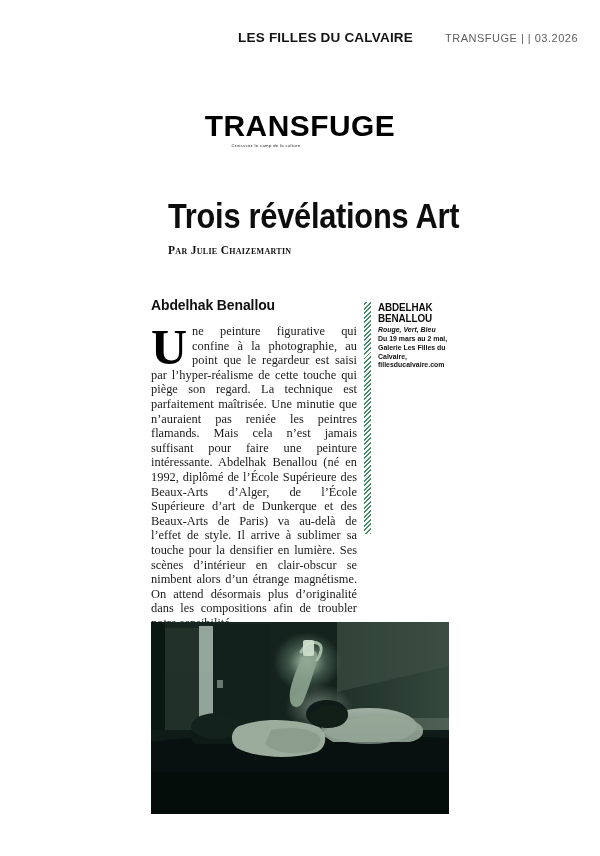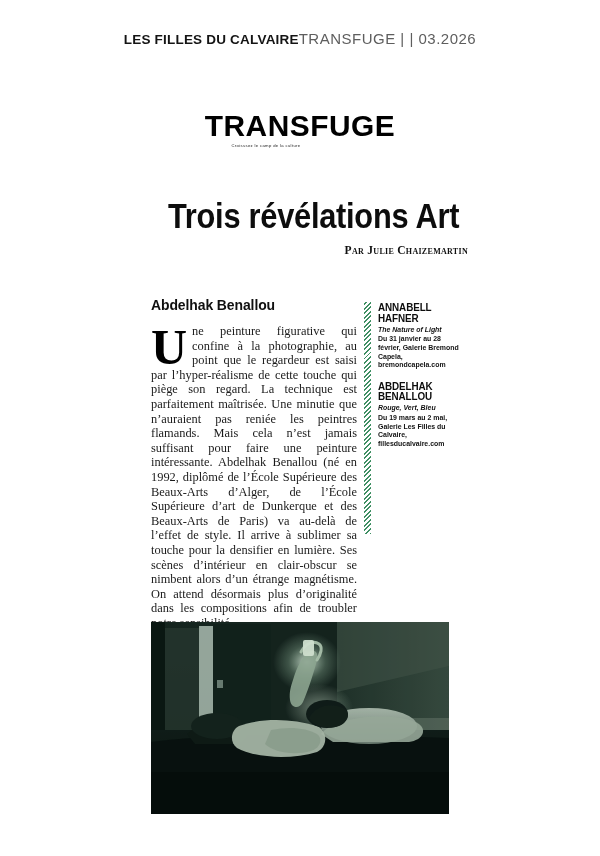--- a/index.html
+++ b/index.html
@@ -17,36 +17,37 @@
   }
 
   
   .page-header {
     position: absolute;
     top: 30px;
     left: 22px;
     right: 22px;
     display: flex;
     align-items: baseline;
-    justify-content: center;
+    justify-content: flex-end;
   }
   .header-gallery {
     font-family: "Liberation Sans", sans-serif;
     font-weight: bold;
     font-size: 13.5px;
     letter-spacing: 0.2px;
     color: #141414;
     white-space: nowrap;
   }
   .header-issue {
     font-family: "Liberation Sans", sans-serif;
-    font-size: 15px;
+    font-size: 11px;
     letter-spacing: 0.5px;
     color: #5e5e5e;
     white-space: nowrap;
+    margin-left: 32px;
   }
 
   
   .masthead {
     position: absolute;
     top: 112px;
     left: 0;
     width: 600px;
     text-align: center;
   }
@@ -87,21 +88,20 @@
     white-space: nowrap;
   }
   .byline {
     margin-top: 9px;
     font-family: "Liberation Serif", serif;
     font-weight: bold;
     font-size: 11.5px;
     font-variant: small-caps;
     letter-spacing: 0.3px;
     color: #111111;
-    text-align: right;
   }
 
   
   .article-col {
     position: absolute;
     top: 296px;
     left: 151px;
     width: 206px;
   }
   .section-title {
@@ -219,25 +219,20 @@
 </div>
 
 <div class="article-col">
   <div class="section-title">Abdelhak Benallou</div>
   <div class="body-text">Une peinture figurative qui confine à la photographie, au point que le regardeur est saisi par l’hyper-réalisme de cette touche qui piège son regard. La technique est parfaitement maîtrisée. Une minutie que n’auraient pas reniée les peintres flamands. Mais cela n’est jamais suffisant pour faire une peinture intéressante. Abdelhak Benallou (né en 1992, diplômé de l’École Supérieure des Beaux-Arts d’Alger, de l’École Supérieure d’art de Dunkerque et des Beaux-Arts de Paris) va au-delà de l’effet de style. Il arrive à sublimer sa touche pour la densifier en lumière. Ses scènes d’intérieur en clair-obscur se nimbent alors d’un étrange magnétisme. On attend désormais plus d’originalité dans les compositions afin de troubler notre sensibilité.</div>
 </div>
 
 <div class="rail">
   <div class="rail-rule"></div>
 
-  <div class="rail-entry">
-    <div class="rail-name">ANNABELL HAFNER</div>
-    <div class="rail-work">The Nature of Light</div>
-    <div class="rail-detail">Du 31 janvier au 28 février, Galerie Bremond Capela, bremondcapela.com</div>
-  </div>
 
   <div class="rail-entry">
     <div class="rail-name">ABDELHAK BENALLOU</div>
     <div class="rail-work">Rouge, Vert, Bleu</div>
     <div class="rail-detail">Du 19 mars au 2 mai, Galerie Les Filles du Calvaire, fillesducalvaire.com</div>
   </div>
 
 </div>
 
 <div class="artwork">

